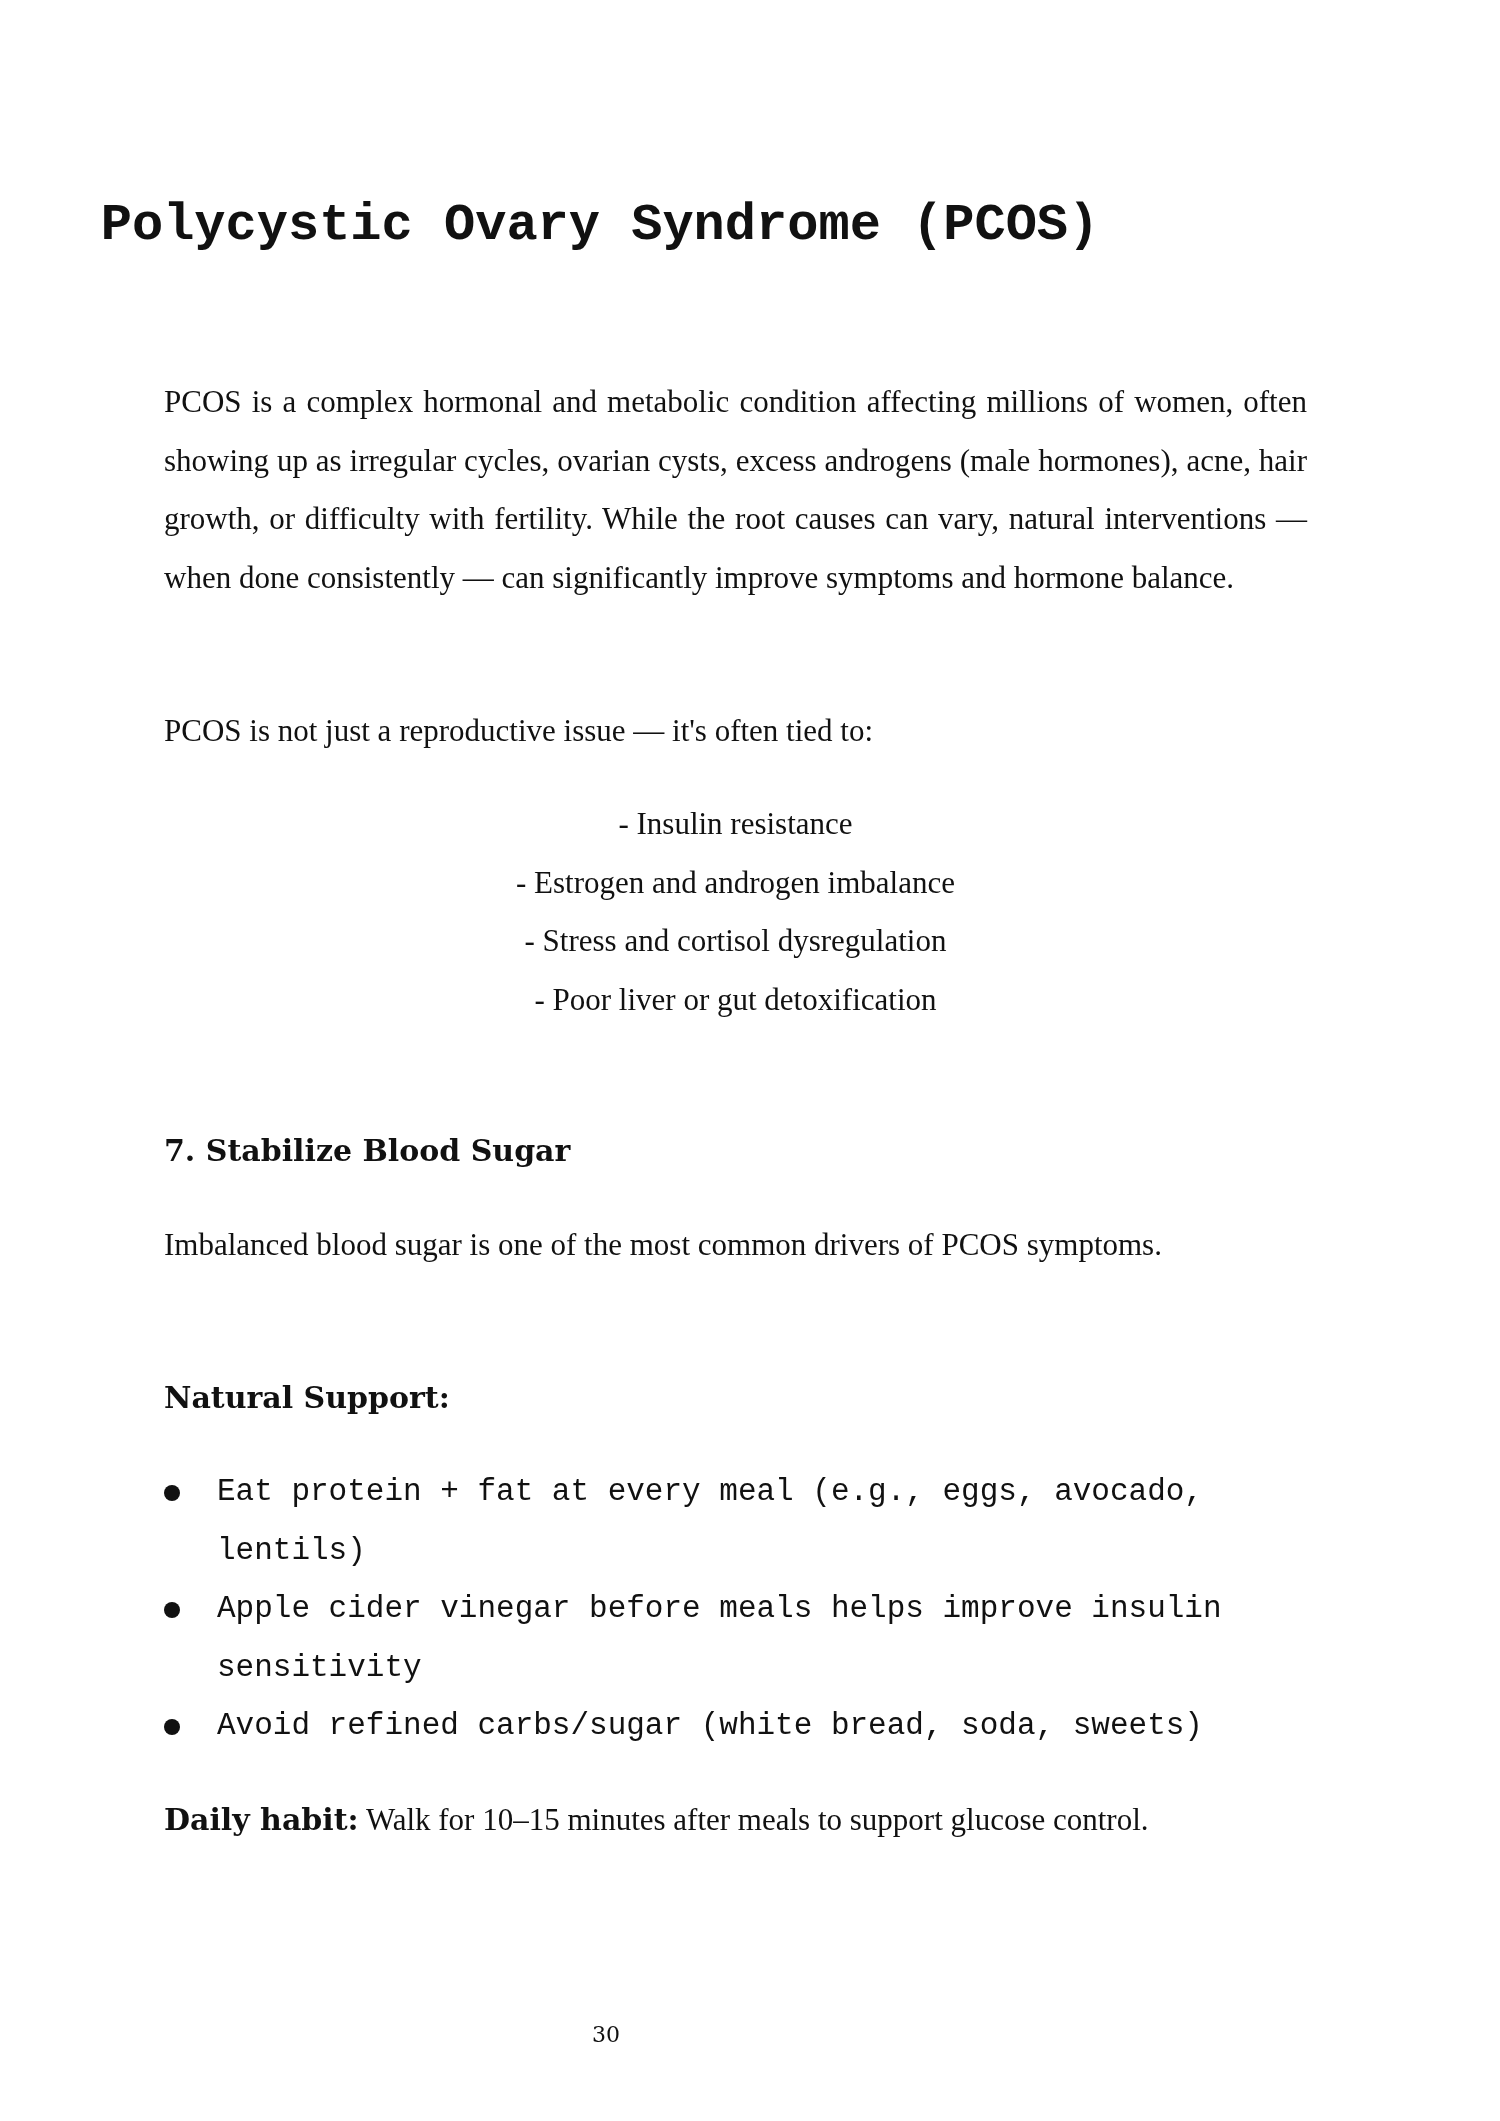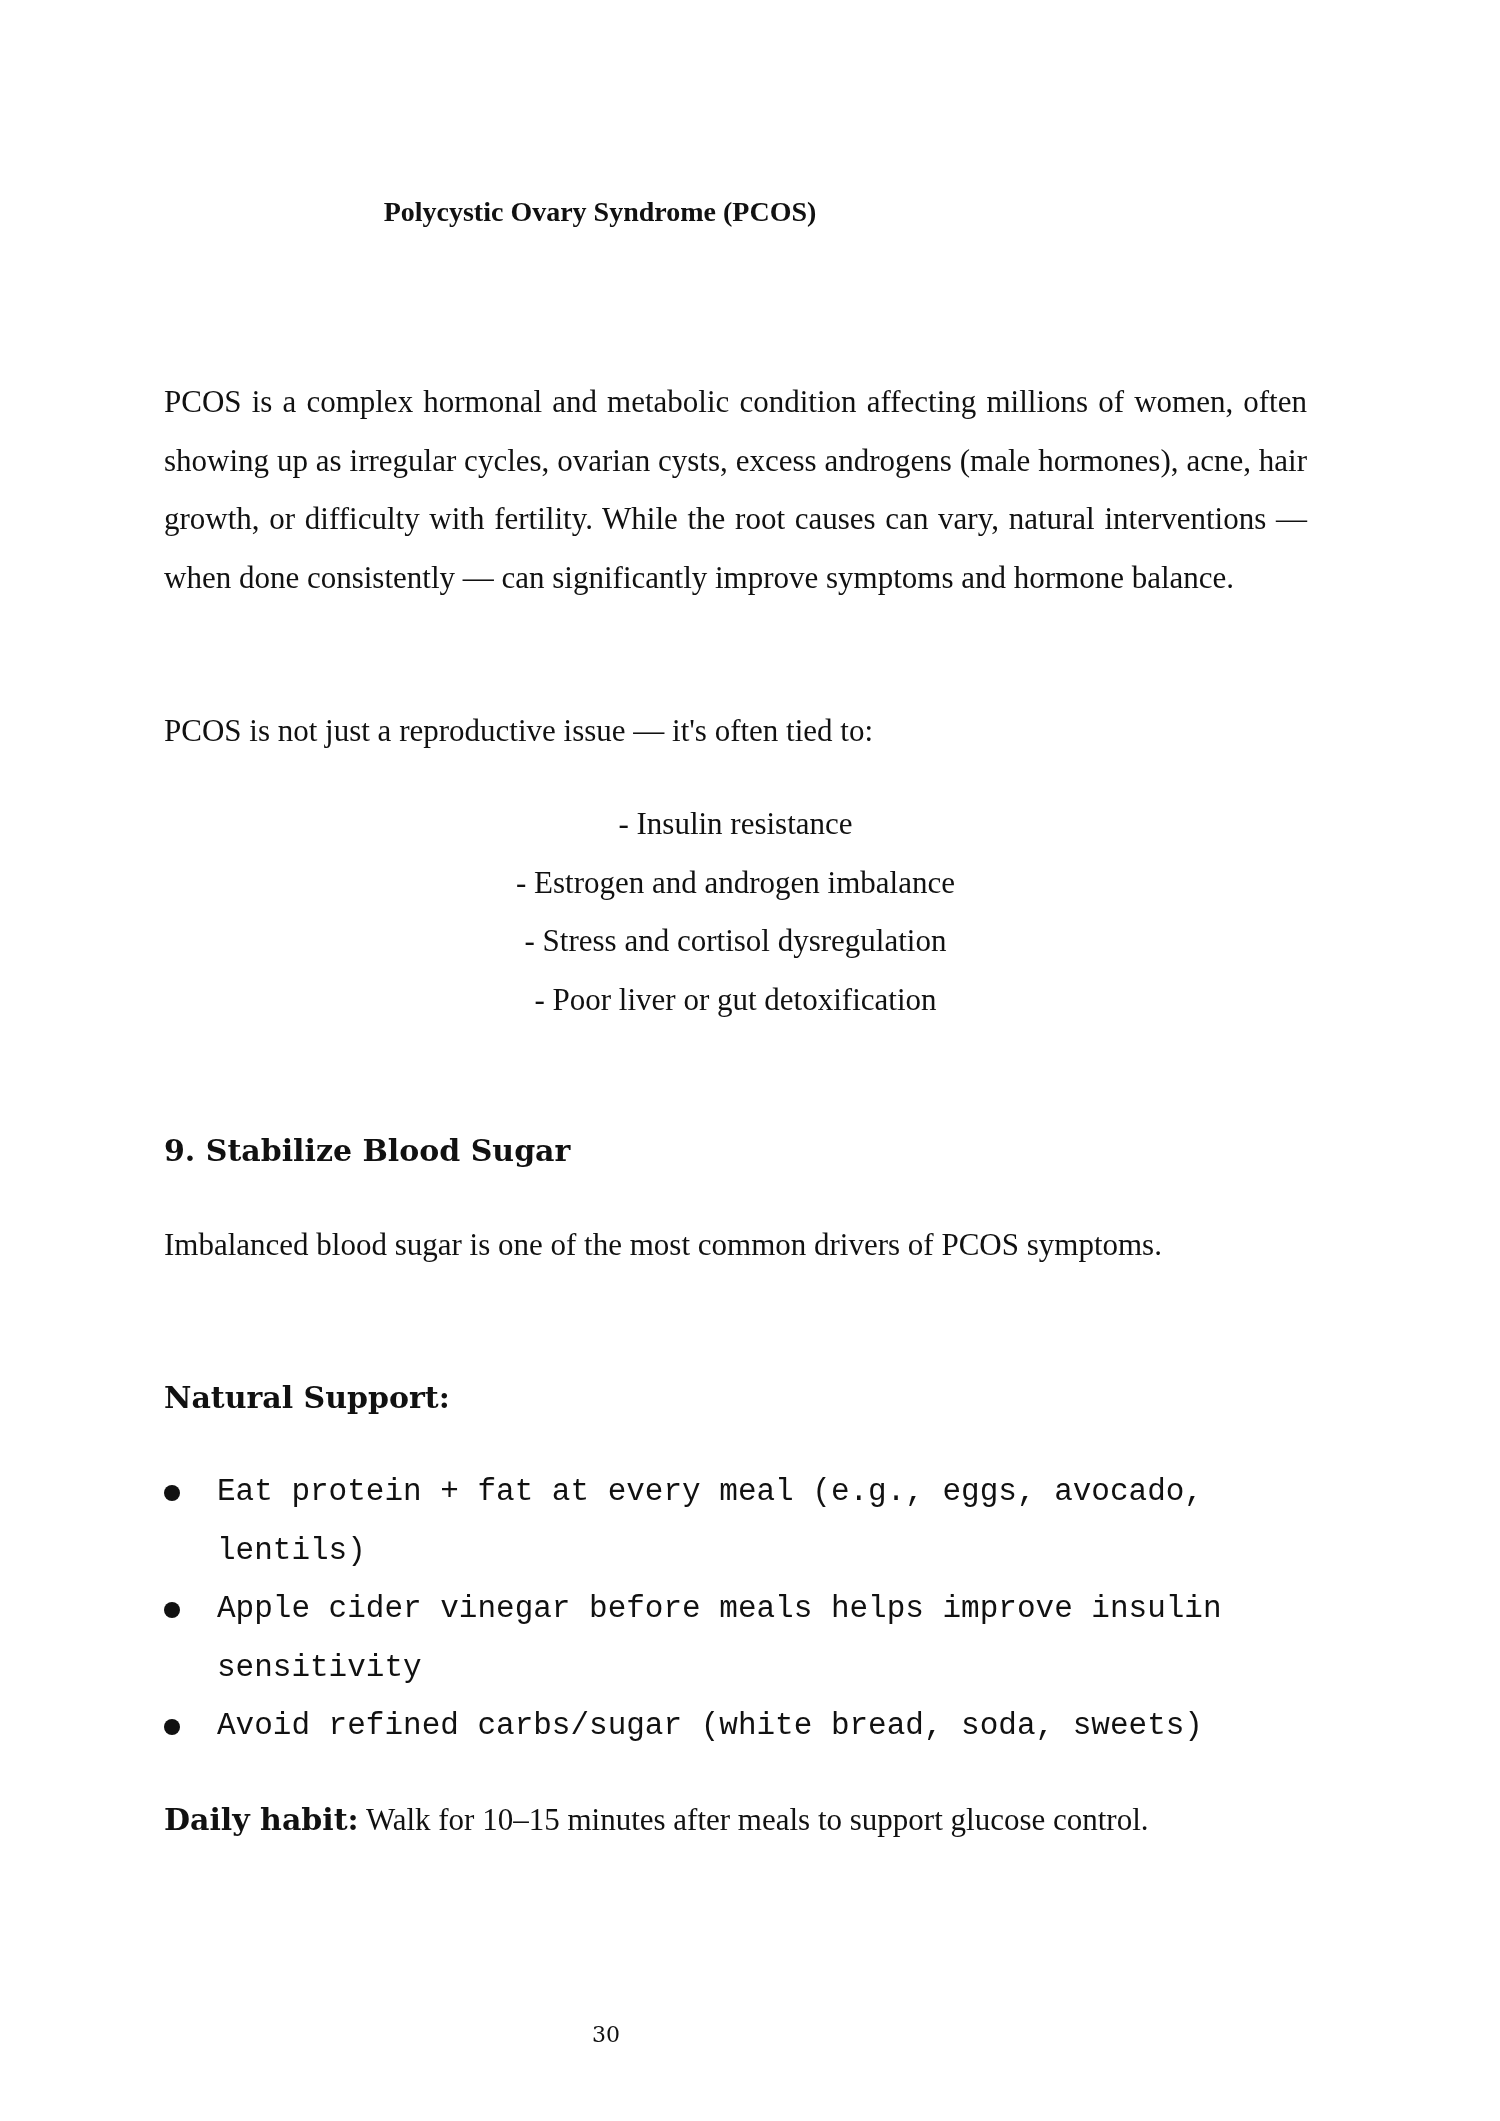--- a/index.html
+++ b/index.html
@@ -1,19 +1,19 @@
 <!DOCTYPE html>
 <html><head>
 <meta charset="utf-8">
 <style>
   html, body { margin:0; padding:0; background:#ffffff; }
   body { width:1500px; height:2121px; position:relative; overflow:hidden;
          font-family:"DejaVu Serif","Liberation Serif",serif; color:#111; }
   .title { position:absolute; top:196px; left:0; width:1200px; text-align:center;
-           font-size:28px; font-weight:bold; font-family:Liberation Serif, serif; }
+           font-size:52px; font-weight:bold; font-family:Liberation Mono, monospace; }
   .blk { position:absolute; left:164px; width:1143px; font-size:30px; line-height:58.6px;
          font-family:"Liberation Serif","DejaVu Serif",serif; }
   .just { text-align:justify; text-align-last:left; }
   .body-font { font-size:31px; }
   .line { height:58.6px; white-space:nowrap; }
   .h { font-weight:bold; font-family:"DejaVu Serif",serif; font-size:30px; }
   .bul { position:relative; padding-left:53px;font-family:Liberation Mono, monospace; }
   .dot { position:absolute; left:0; top:22px; width:16px; height:16px; border-radius:50%; background:#111; }
   .pagenum { position:absolute; top:2022px; left:0; width:1212px; text-align:center;
              font-size:22px; font-family:"DejaVu Serif",serif; }
@@ -27,21 +27,21 @@
 
 <div class="blk body-font" style="top:702px;">PCOS is not just a reproductive issue — it's often tied to:</div>
 
 <div class="blk body-font" style="top:795px;text-align:center;">
   <div class="line">- Insulin resistance</div>
   <div class="line">- Estrogen and androgen imbalance</div>
   <div class="line">- Stress and cortisol dysregulation</div>
   <div class="line">- Poor liver or gut detoxification</div>
 </div>
 
-<div class="blk h" style="top:1122px;">9. Stabilize Blood Sugar</div>
+<div class="blk h" style="top:1122px;">7. Stabilize Blood Sugar</div>
 
 <div class="blk just body-font" style="top:1216px;">Imbalanced blood sugar is one of the most common drivers of PCOS symptoms.</div>
 
 <div class="blk h" style="top:1369px;">Natural Support:</div>
 
 <div class="blk body-font" style="top:1463px;">
   <div class="bul">
     <span class="dot"></span>
     <span>Eat protein + fat at every meal (e.g., eggs, avocado, lentils)</span>
   </div>

